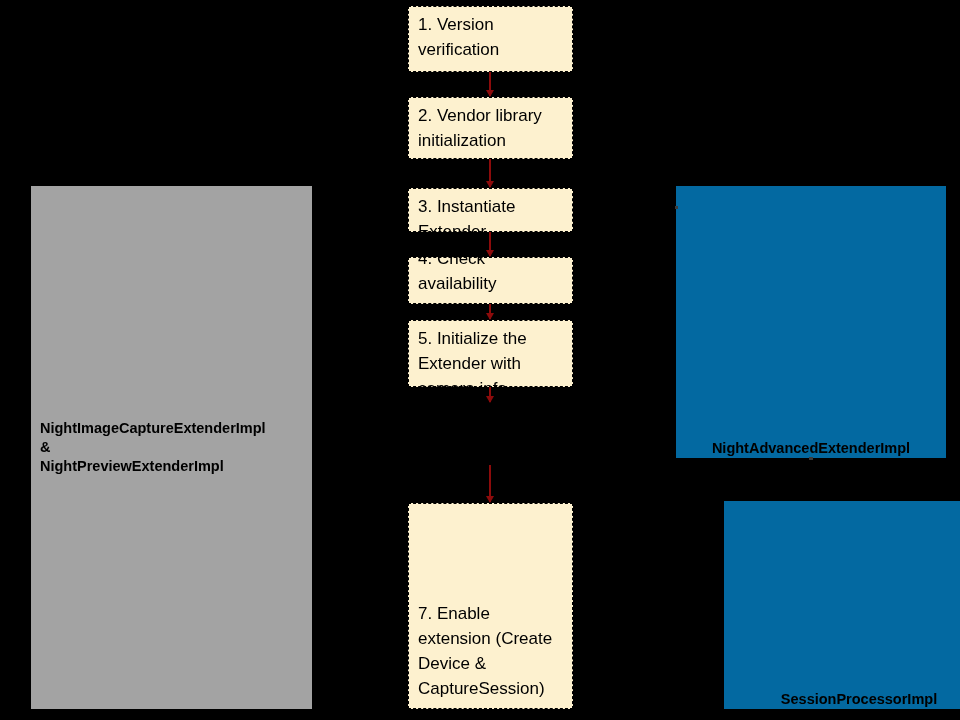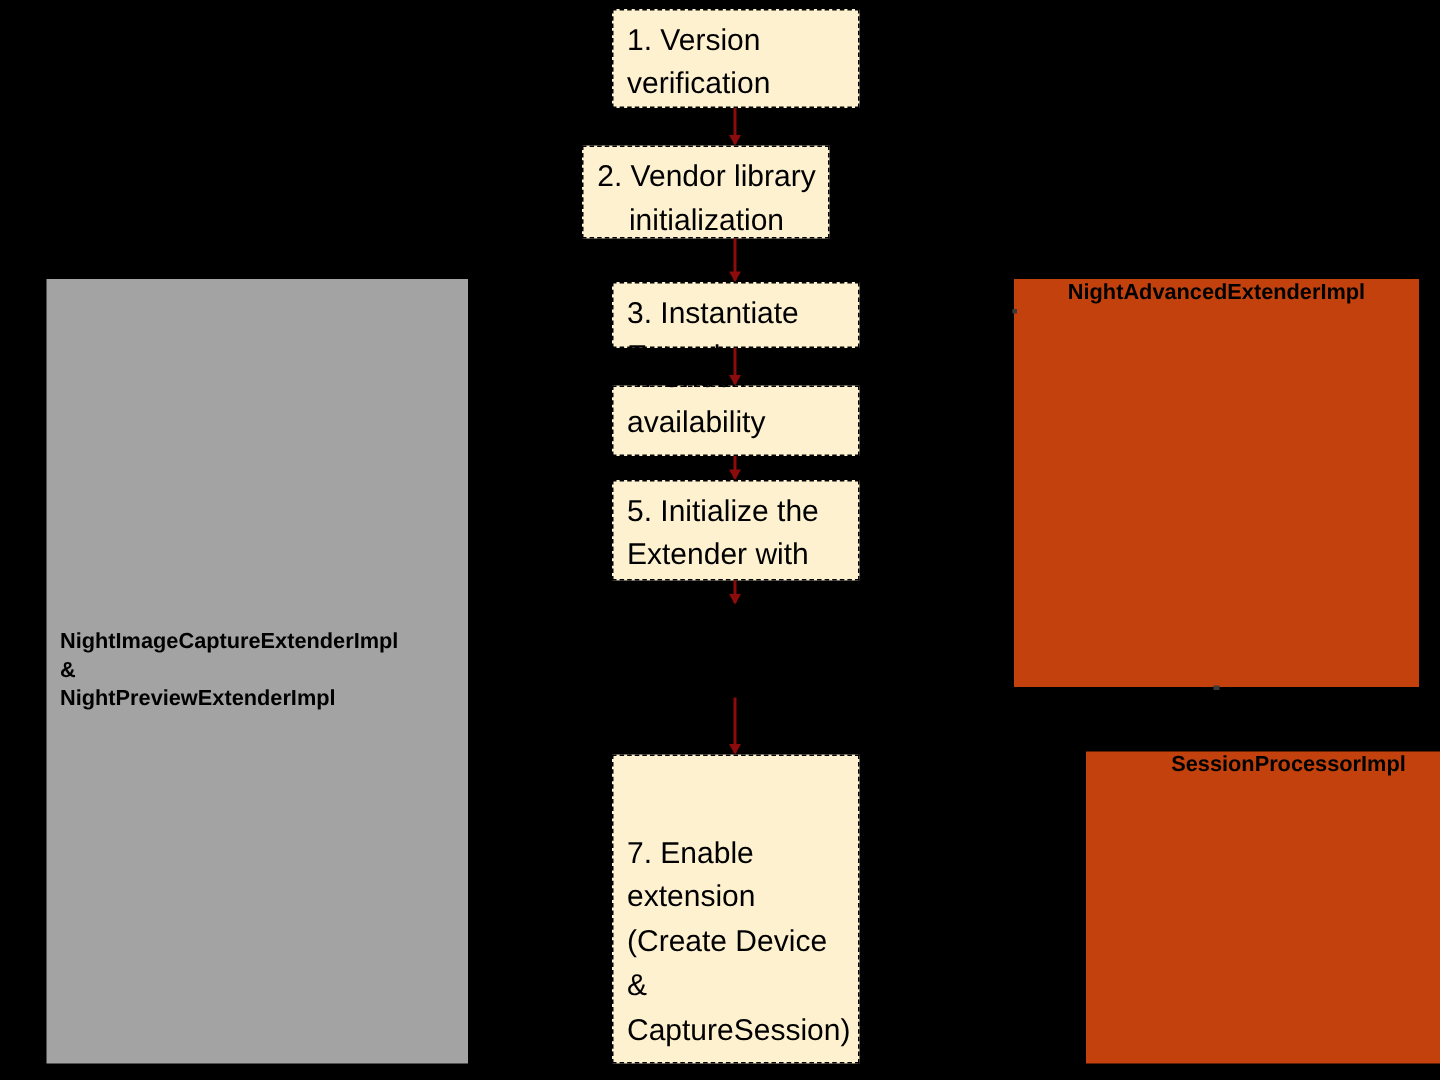--- a/index.html
+++ b/index.html
@@ -19,44 +19,44 @@
     color:#000000;
     display:flex;
     flex-direction:column;
     justify-content:center;
   }
 
   
   .step{
     background:#fdf1cf;
     border:1px dashed #000000;
-    font-size:20px;
+    font-size:17px;
     line-height:1.47;
     padding:6px 8px 6px 9px;
     text-align:left;
     justify-content:flex-start;
   }
   .step.center-v{justify-content:flex-end;}
 
   
   .panel{
     font-weight:bold;
     font-size:14.5px;
     line-height:1.3;
   }
   .panel-blue{
     background:#a3a3a3;
     text-align:left;
     padding:0 0 0 9px;
     justify-content:center;
   }
   .panel-green{
-    background:#c2410c;
+    background:#0369a1;
     text-align:center;
-    justify-content:flex-start;
+    justify-content:flex-end;
   }
 
   
   .arrow{
     position:absolute;
     width:2px;
     background:#8c0b0b;
   }
   .arrow::after{
     content:"";
@@ -83,21 +83,21 @@
   <div class="node panel panel-blue" style="left:31px;top:186px;width:281px;height:523px;">
     <div style="white-space:pre-line;">NightImageCaptureExtenderImpl
 &amp;
 NightPreviewExtenderImpl</div>
   </div>
 
   <div class="node step" style="left:408px;top:6px;width:165px;height:66px;">
     <div>1. Version verification</div>
   </div>
 
-  <div class="node step" style="left:388px;top:97px;width:165px;height:62px;text-align:center;">
+  <div class="node step" style="left:408px;top:97px;width:165px;height:62px;">
     <div>2. Vendor library initialization</div>
   </div>
 
   <div class="node step" style="left:408px;top:188px;width:165px;height:44px;">
     <div>3. Instantiate Extender</div>
   </div>
 
   <div class="node step center-v" style="left:408px;top:257px;width:165px;height:47px;">
     <div>4. Check availability</div>
   </div>

